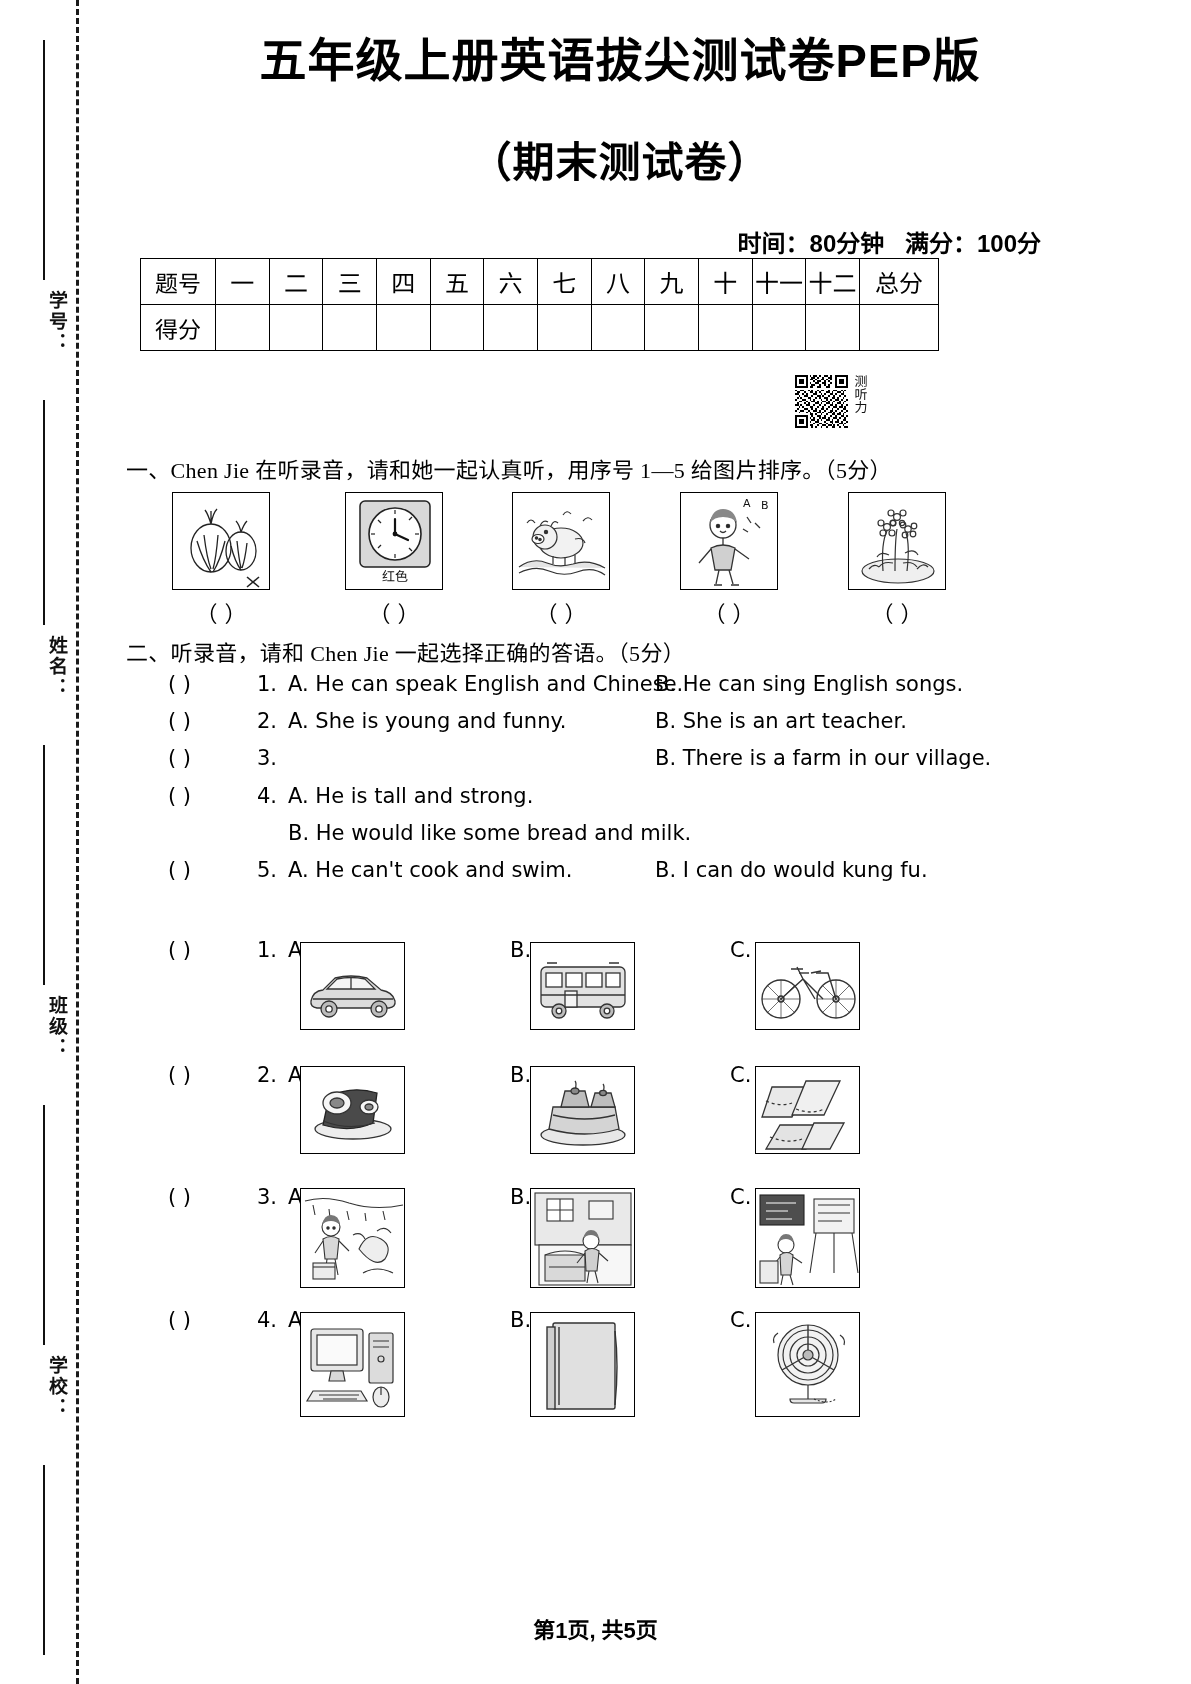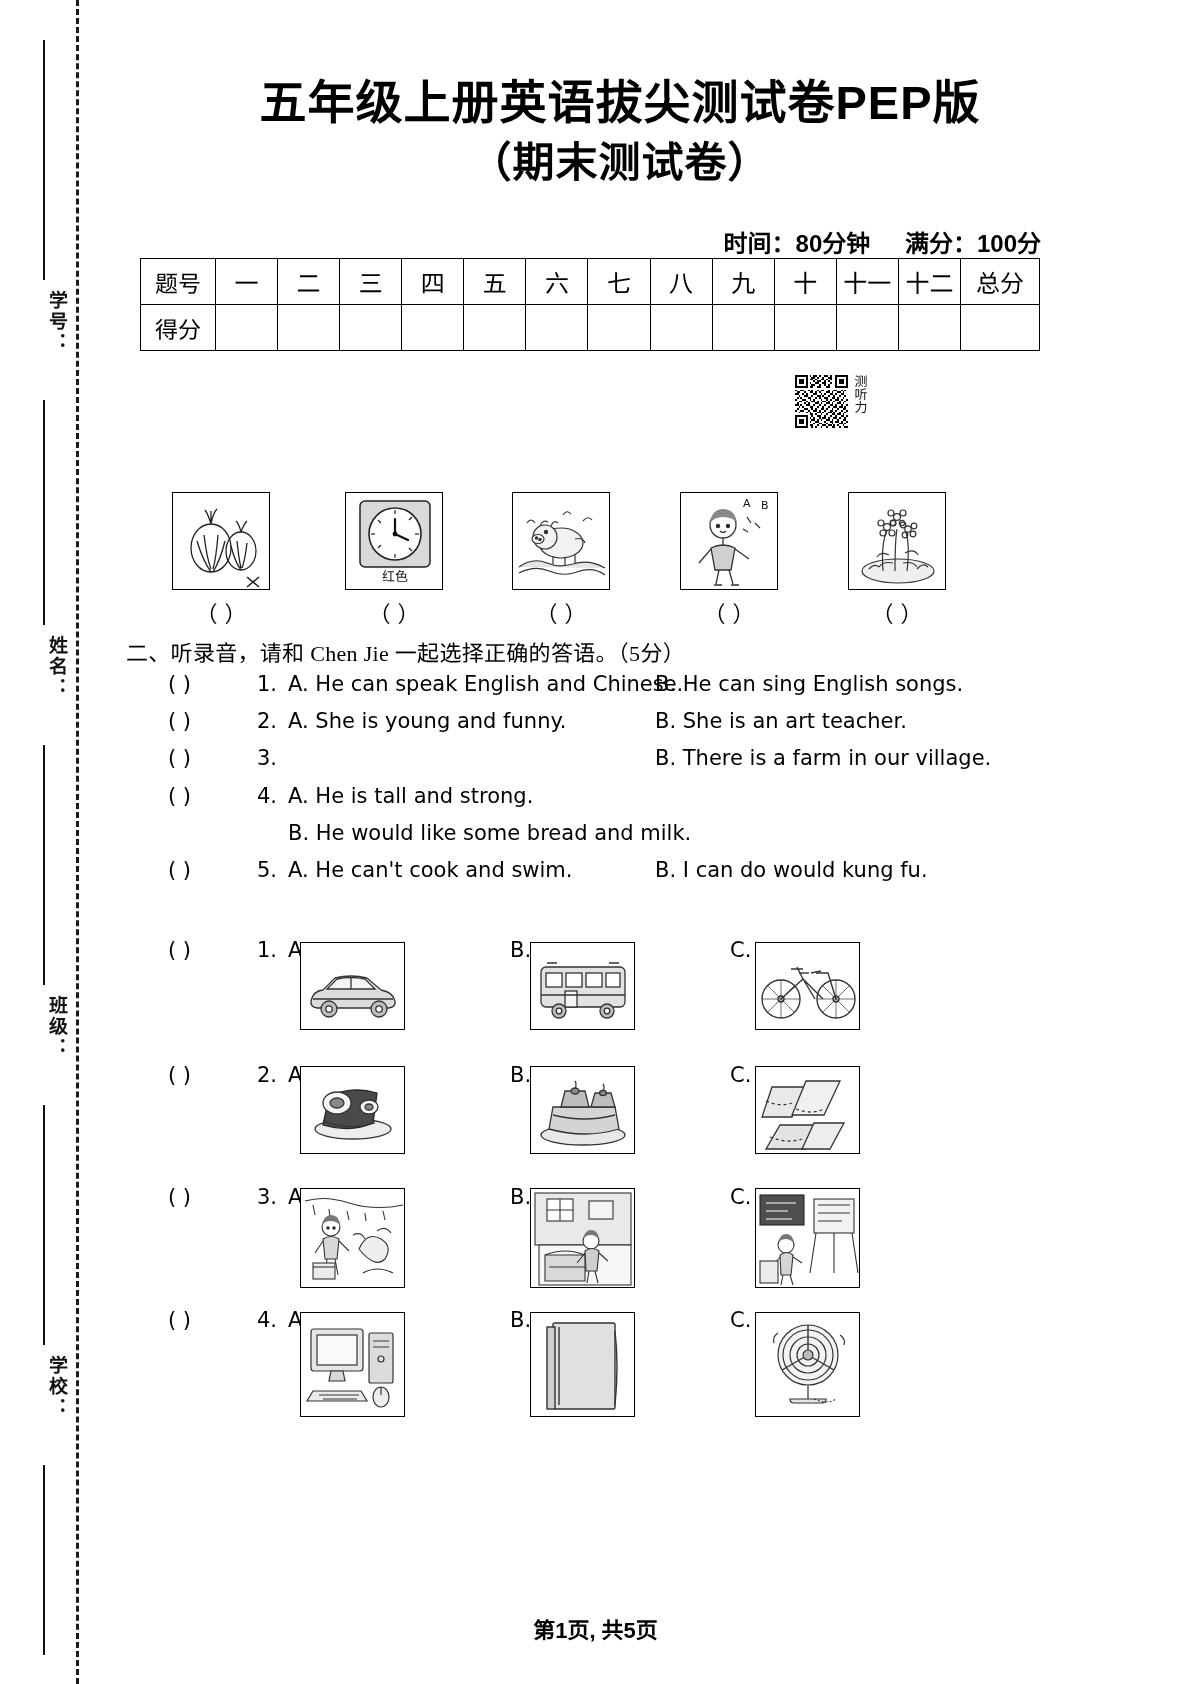--- a/index.html
+++ b/index.html
@@ -41,46 +41,45 @@
   
   .title-main{
     position:absolute;left:120px;top:34px;width:1000px;
     text-align:center;
     font-family:"Liberation Sans","DejaVu Sans",sans-serif;
     font-weight:700;
     font-size:47px;
     letter-spacing:1px;
     line-height:1.15;
     color:#000;
-    margin-top:42px;
   }
   .title-sub{
     position:absolute;left:120px;top:128px;width:1000px;
     text-align:center;
     font-family:"Liberation Sans","DejaVu Sans",sans-serif;
     font-weight:700;
     font-size:42px;
     letter-spacing:1px;
     color:#000;
   }
   .meta-line{
     position:absolute;right:150px;top:224px;
     font-family:"Liberation Sans","DejaVu Sans",sans-serif;
     font-weight:700;
     font-size:24px;
     color:#000;
     white-space:nowrap;
   }
-  .meta-line span{margin-left:28px;}
+  .meta-line span{margin-left:14px;}
 
   
   .score-table{
     position:absolute;left:140px;top:258px;
     border-collapse:collapse;
-    width:900px;
+    width:799px;
     table-layout:fixed;
   }
   .score-table td{
     border:1px solid #000;
     height:45px;
     text-align:center;
     vertical-align:middle;
     font-family:"Liberation Serif","DejaVu Serif",serif;
     font-size:24px;
     color:#000;
@@ -461,20 +460,21 @@
           <rect x="14" y="28" width="1" height="1"></rect>
           <rect x="17" y="28" width="1" height="1"></rect>
           <rect x="20" y="28" width="2" height="1"></rect>
           <rect x="24" y="28" width="1" height="1"></rect>
           <rect x="27" y="28" width="2" height="1"></rect>
       </g>
     </svg>
     <div class="qr-label">测听力</div>
   </div>
 
+  <div class="q-head" style="left:126px;top:452px;">一、Chen Jie 在听录音，请和她一起认真听，用序号 1—5 给图片排序。（5分）</div>
 
   <div class="pic" style="left:172px;top:492px;width:98px;height:98px;">
     <svg viewBox="0 0 98 98" width="98" height="98">
       <g fill="none" stroke="#222" stroke-width="1.3">
         <ellipse cx="38" cy="55" rx="20" ry="24"></ellipse>
         <path d="M38 31 q-3 -10 -6 -14 M38 31 q2 -11 6 -15 M38 31 q0 -9 0 -13"></path>
         <path d="M24 48 q6 20 14 31 M31 42 q3 24 7 34 M45 42 q-2 24 -5 34 M52 48 q-5 20 -12 31"></path>
         <ellipse cx="68" cy="58" rx="15" ry="19"></ellipse>
         <path d="M68 39 q-2 -8 -5 -11 M68 39 q3 -8 6 -11"></path>
         <path d="M58 53 q4 16 10 24 M64 48 q2 19 4 27 M74 50 q-2 17 -5 25"></path>

